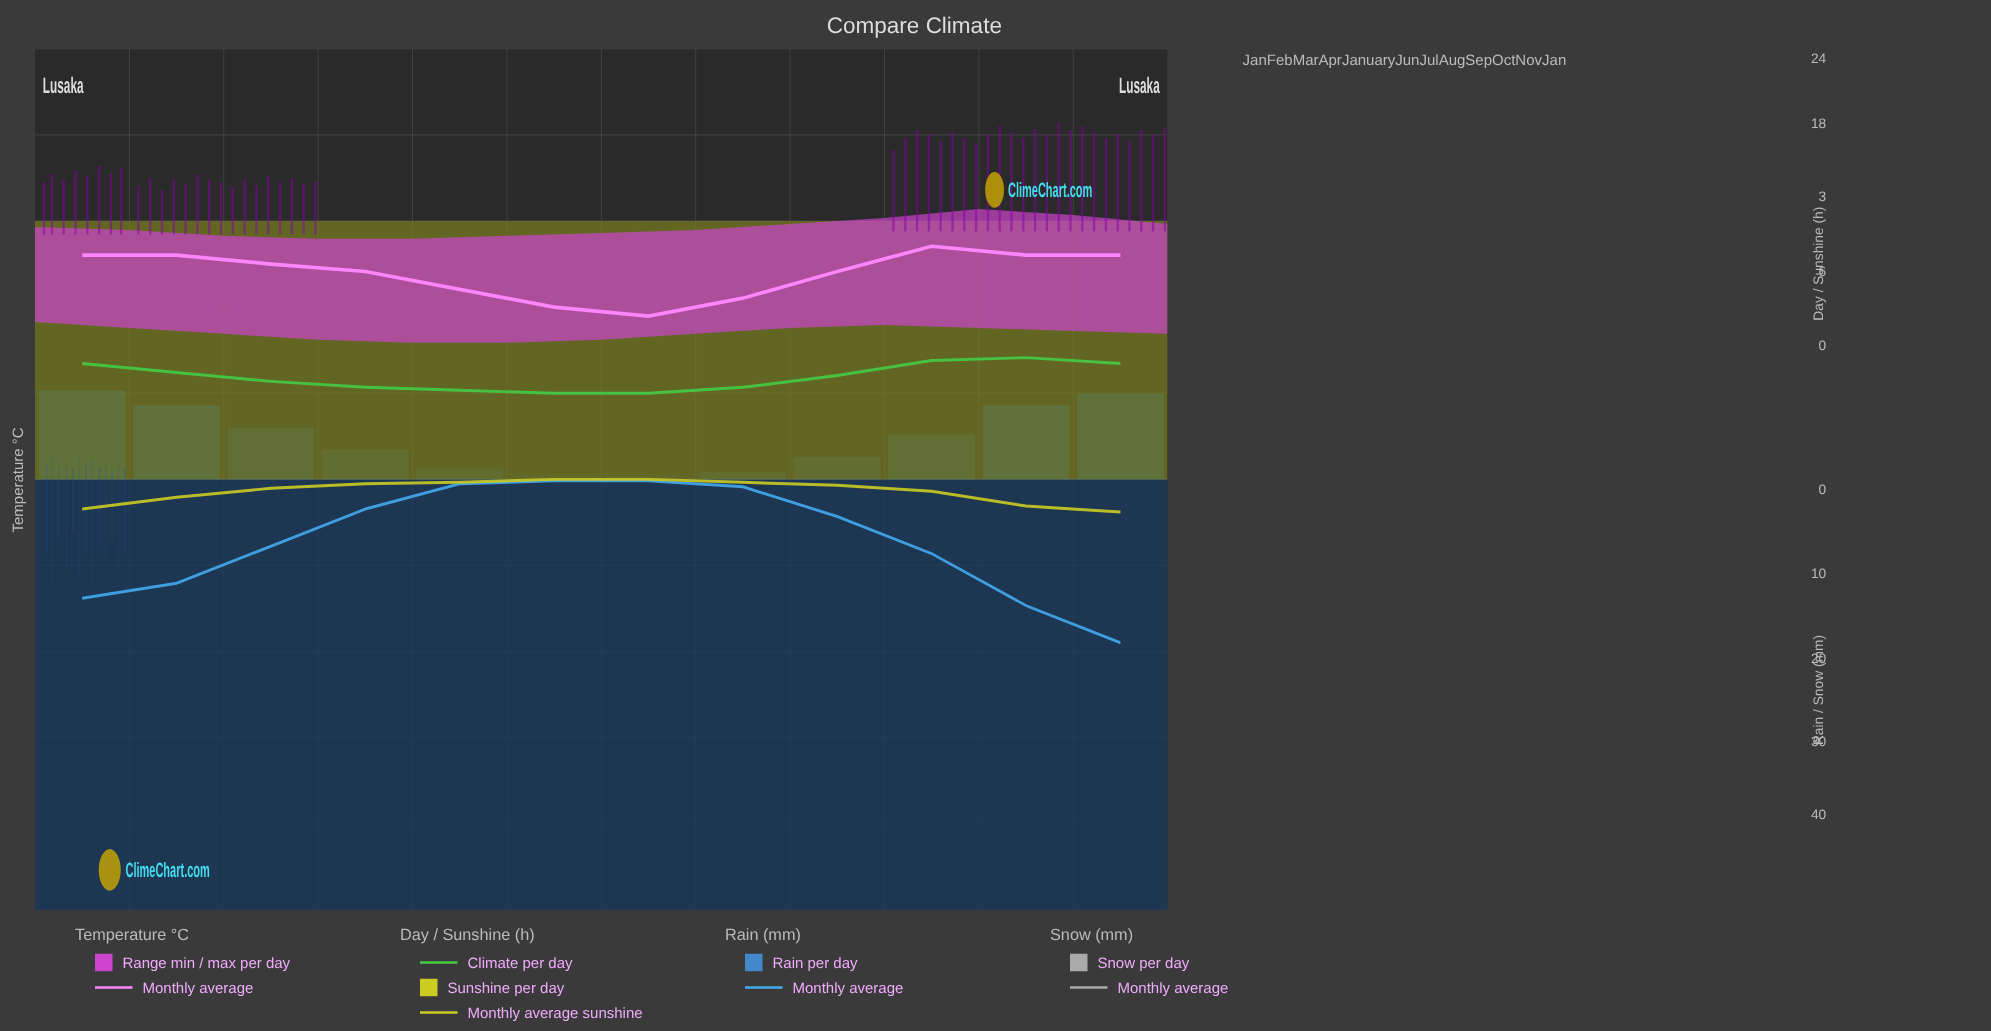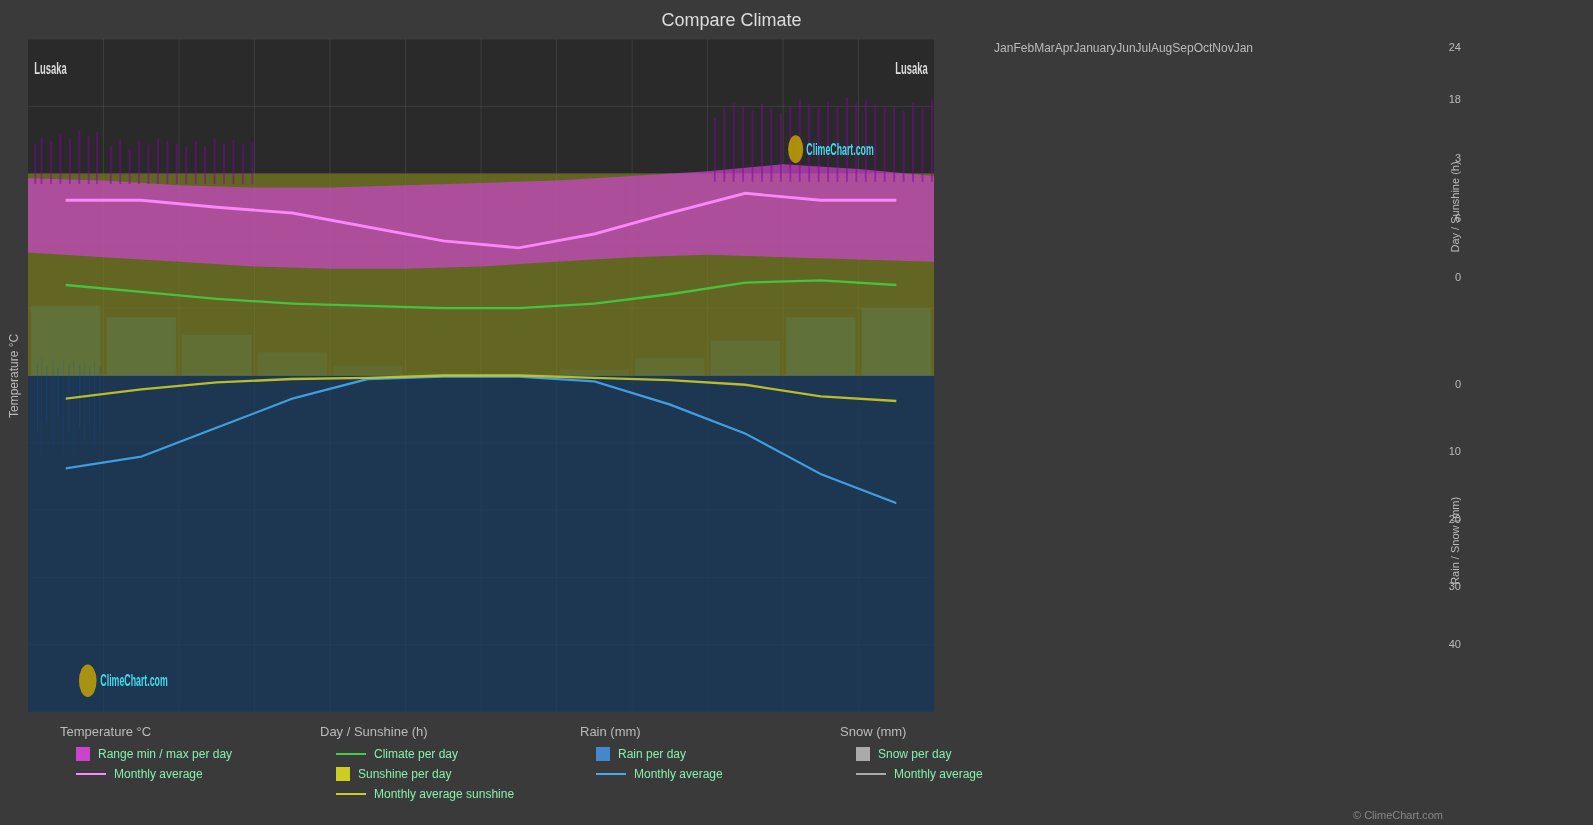--- a/index.html
+++ b/index.html
@@ -73,21 +73,21 @@
     .legend-section-title {
       color: #bbb;
       font-size: 13px;
       margin-bottom: 2px;
     }
     .legend-item {
       display: flex;
       align-items: center;
       gap: 8px;
       font-size: 12px;
-      color: #86efac;
+      color: #f0abfc;
       padding-left: 16px;
     }
     .legend-line {
       width: 30px;
       height: 2px;
       flex-shrink: 0;
     }
     .legend-box {
       width: 14px;
       height: 14px;
@@ -368,14 +368,13 @@
         <div class="legend-box" style="background:#aaaaaa;"></div>
         <span>Snow per day</span>
       </div>
       <div class="legend-item">
         <div class="legend-line" style="background:#aaaaaa;"></div>
         <span>Monthly average</span>
       </div>
     </div>
   </div>
 
-  <div class="copyright">© ClimeChart.com</div>
 </div>
 
 </body></html>

